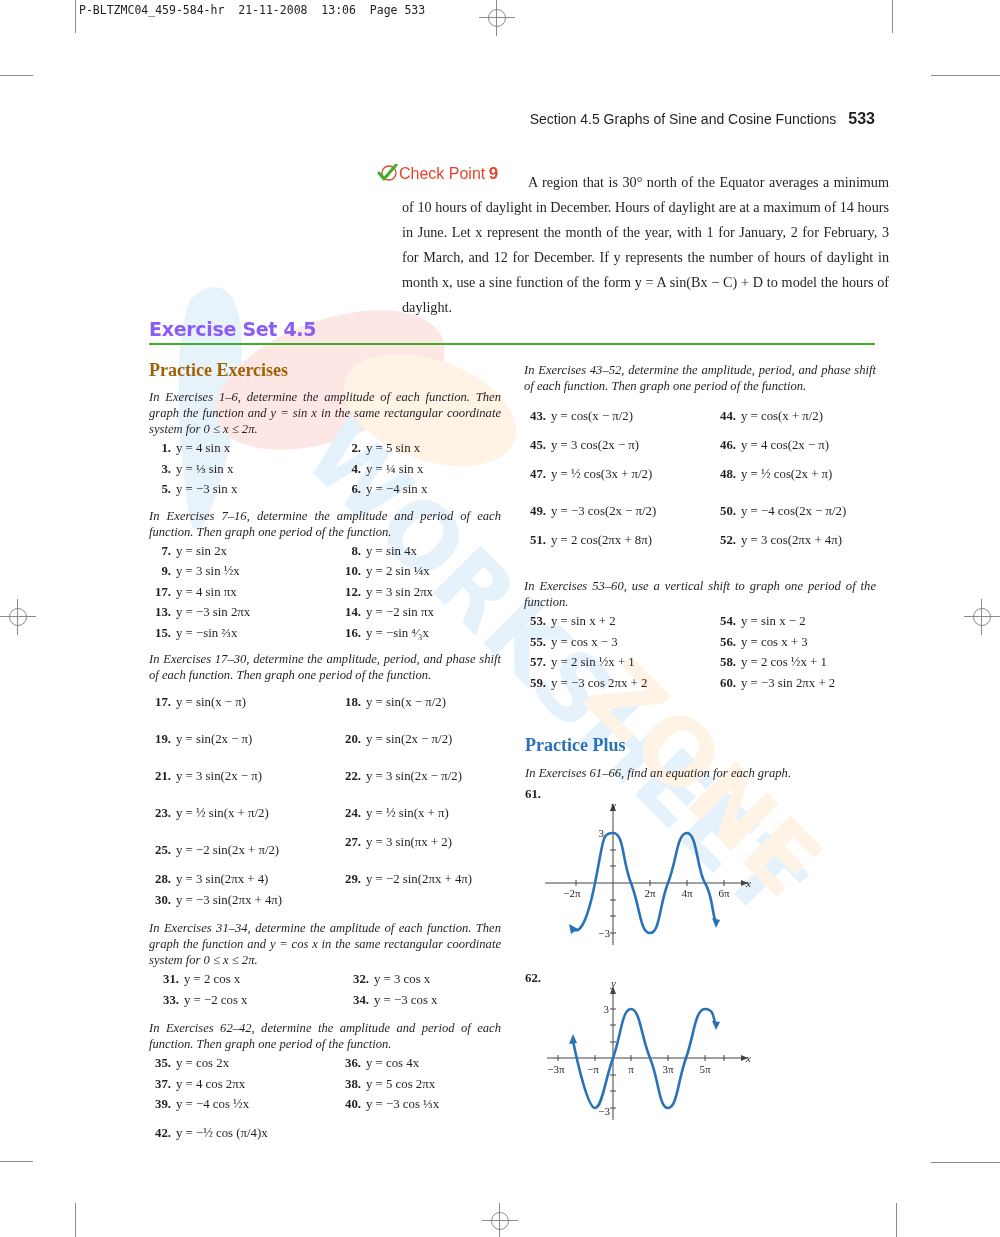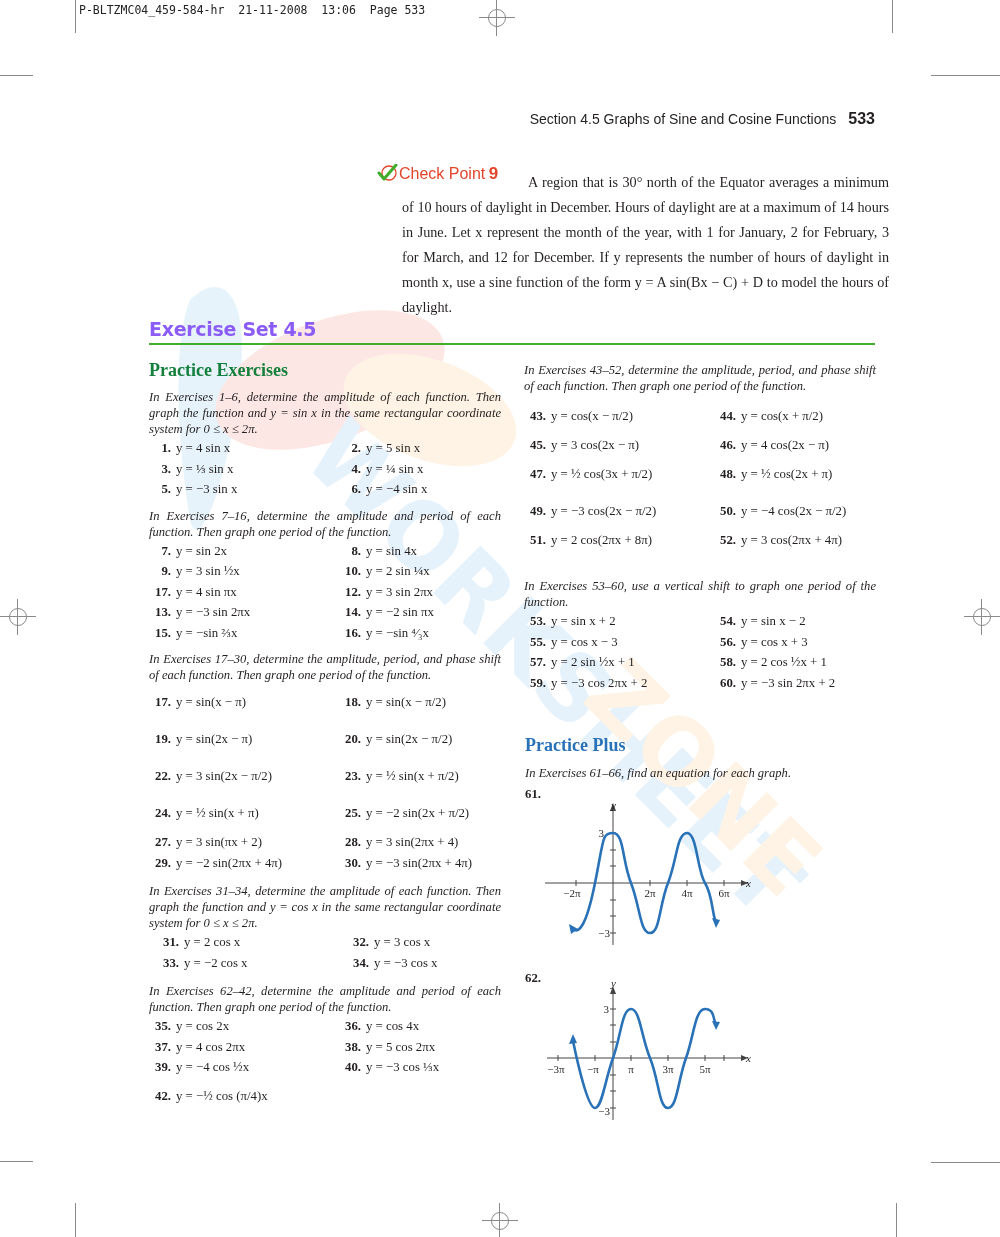--- a/index.html
+++ b/index.html
@@ -21,21 +21,21 @@
   .checkpoint { left:377px; top:161px; width:512px; font-size:14.2px; line-height:25px; text-align:justify; }
   .cp-head { font-family:"Liberation Sans", sans-serif; color:#e2452a; font-size:16px; }
   .cp-num { font-weight:bold; font-size:17px; margin-right:6px; }
   .cp-icon { display:inline-block; width:22px; height:18px; vertical-align:-3px; }
   .cp-body { padding-left:25px; margin-top:-17px; text-indent:126px; }
 
   .ex-title { left:149px; top:318px; font-family:"DejaVu Sans", sans-serif; font-weight:bold; font-size:19px; color:#8b5cf6; letter-spacing:-0.3px; }
   .ex-rule { left:149px; top:343px; width:726px; height:2px; background:#3fae2a; }
 
   .sec-head { font-family:"Liberation Serif", serif; font-weight:bold; font-size:18px; }
-  .orange { color:#15803d; }
+  .orange { color:#a16207; }
   .blue { color:#2a72b8; }
 
   .col { width:352px; }
   .instr { font-style:italic; font-size:12.6px; line-height:16px; text-align:justify; margin:0; }
   .grid { display:grid; grid-template-columns:190px 160px; row-gap:0; }
   .ex { font-size:12.8px; height:20.5px; line-height:20.5px; white-space:nowrap; }
   .ex.tall { height:37px; line-height:37px; }
   .ex b { font-weight:bold; display:inline-block; min-width:22px; text-align:right; margin-right:5px; }
 
   .graph { position:absolute; }
@@ -128,20 +128,21 @@
     <div class="ex"><b>15.</b><span>y = −sin ⅔x</span></div>
     <div class="ex"><b>16.</b><span>y = −sin ⁴⁄₃x</span></div>
   </div>
 
   <p class="instr" style="margin-top:8px;font-style:italic;">In Exercises 17–30, determine the amplitude, period, and phase shift of each function. Then graph one period of the function.</p>
   <div class="grid" style="margin-top:1px;">
     <div class="ex tall"><b>17.</b><span>y = sin(x − π)</span></div>
     <div class="ex tall"><b>18.</b><span>y = sin(x − π/2)</span></div>
     <div class="ex tall"><b>19.</b><span>y = sin(2x − π)</span></div>
     <div class="ex tall"><b>20.</b><span>y = sin(2x − π/2)</span></div>
+    <div class="ex tall"><b>21.</b><span>y = 3 sin(2x − π)</span></div>
     <div class="ex tall"><b>22.</b><span>y = 3 sin(2x − π/2)</span></div>
     <div class="ex tall"><b>23.</b><span>y = ½ sin(x + π/2)</span></div>
     <div class="ex tall"><b>24.</b><span>y = ½ sin(x + π)</span></div>
     <div class="ex tall"><b>25.</b><span>y = −2 sin(2x + π/2)</span></div>
     <div class="ex"><b>27.</b><span>y = 3 sin(πx + 2)</span></div>
     <div class="ex"><b>28.</b><span>y = 3 sin(2πx + 4)</span></div>
     <div class="ex"><b>29.</b><span>y = −2 sin(2πx + 4π)</span></div>
     <div class="ex"><b>30.</b><span>y = −3 sin(2πx + 4π)</span></div>
   </div>
 

